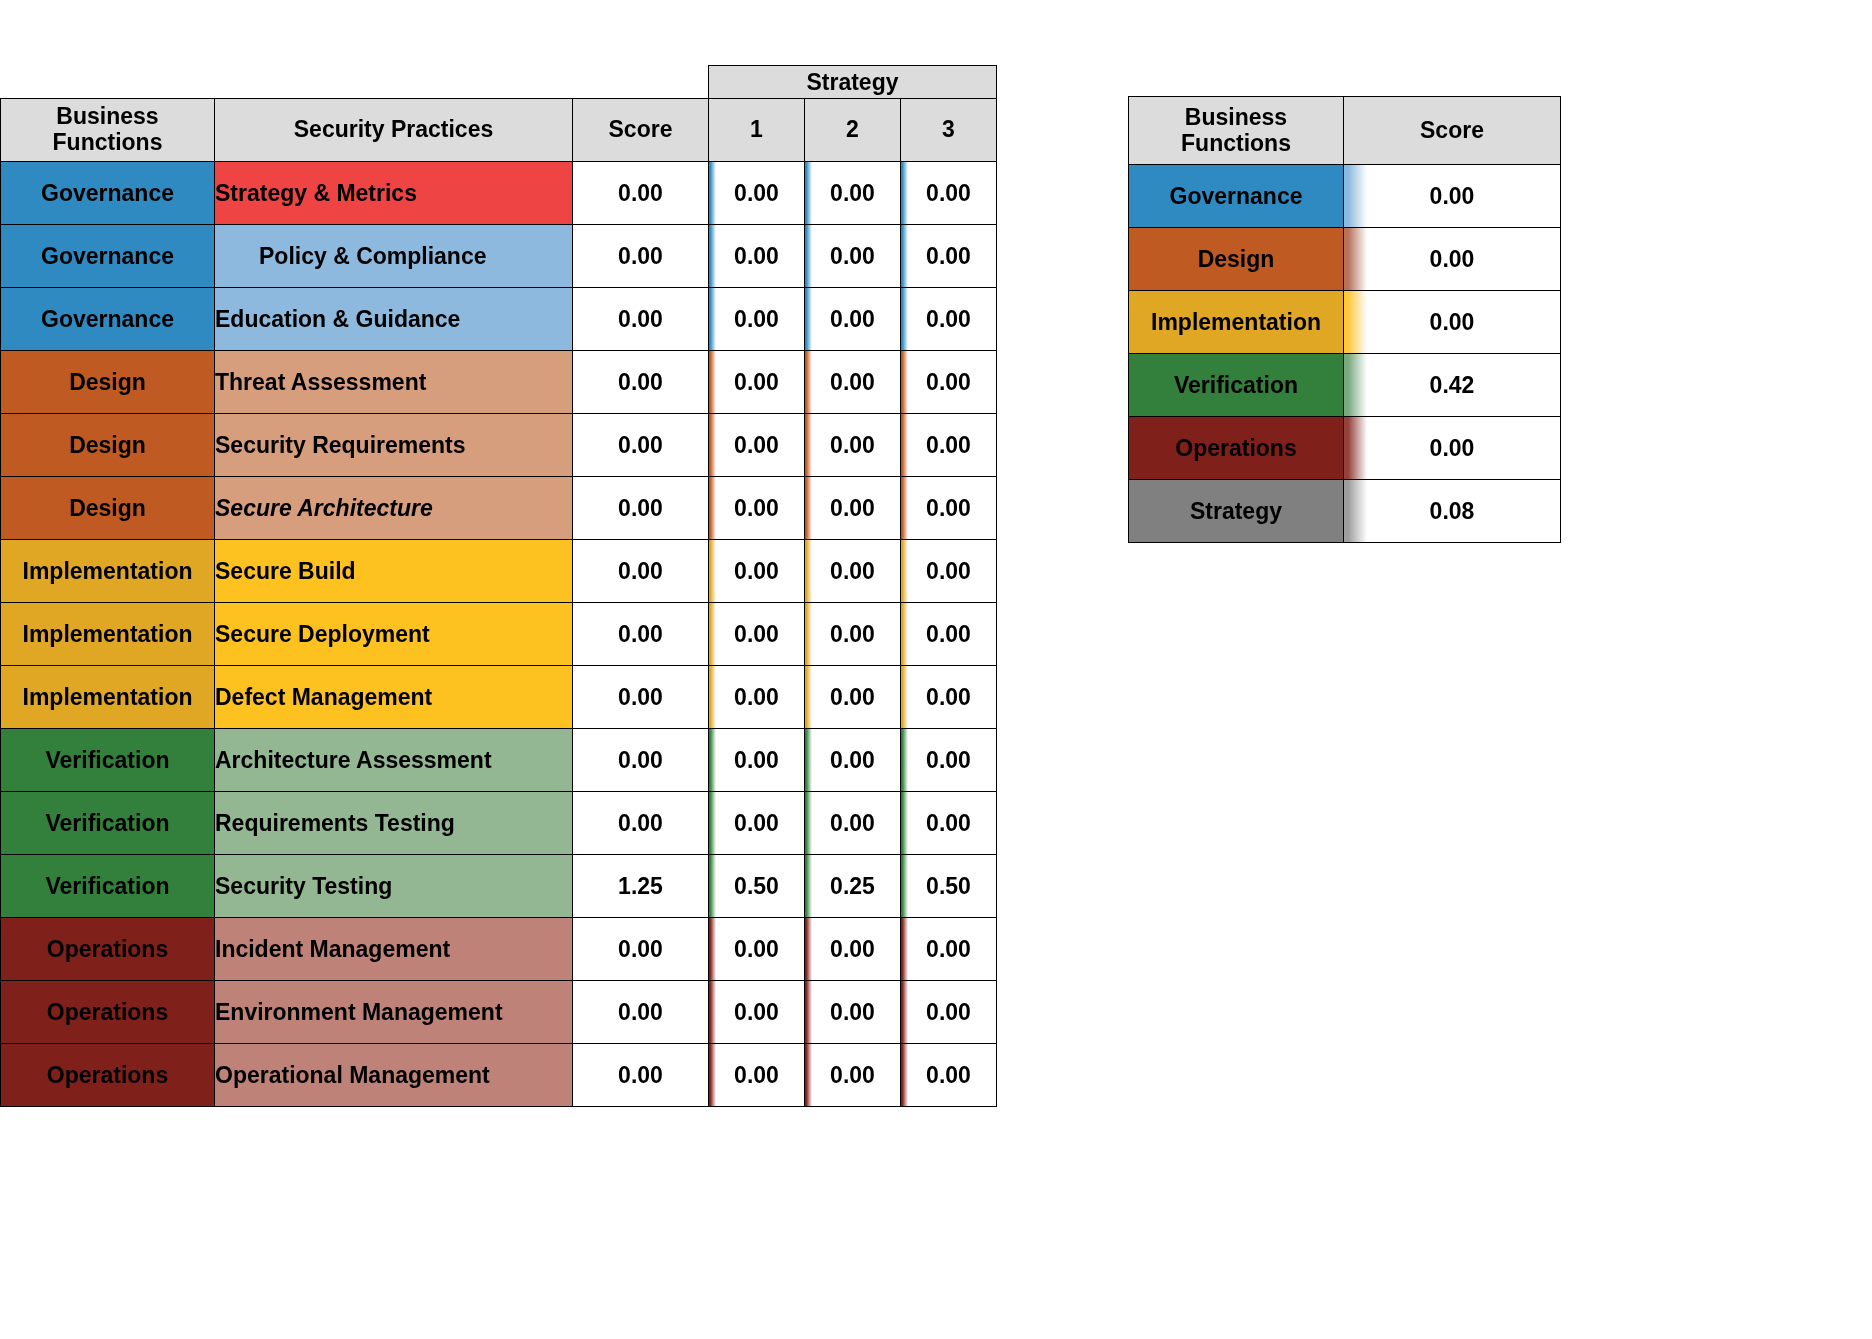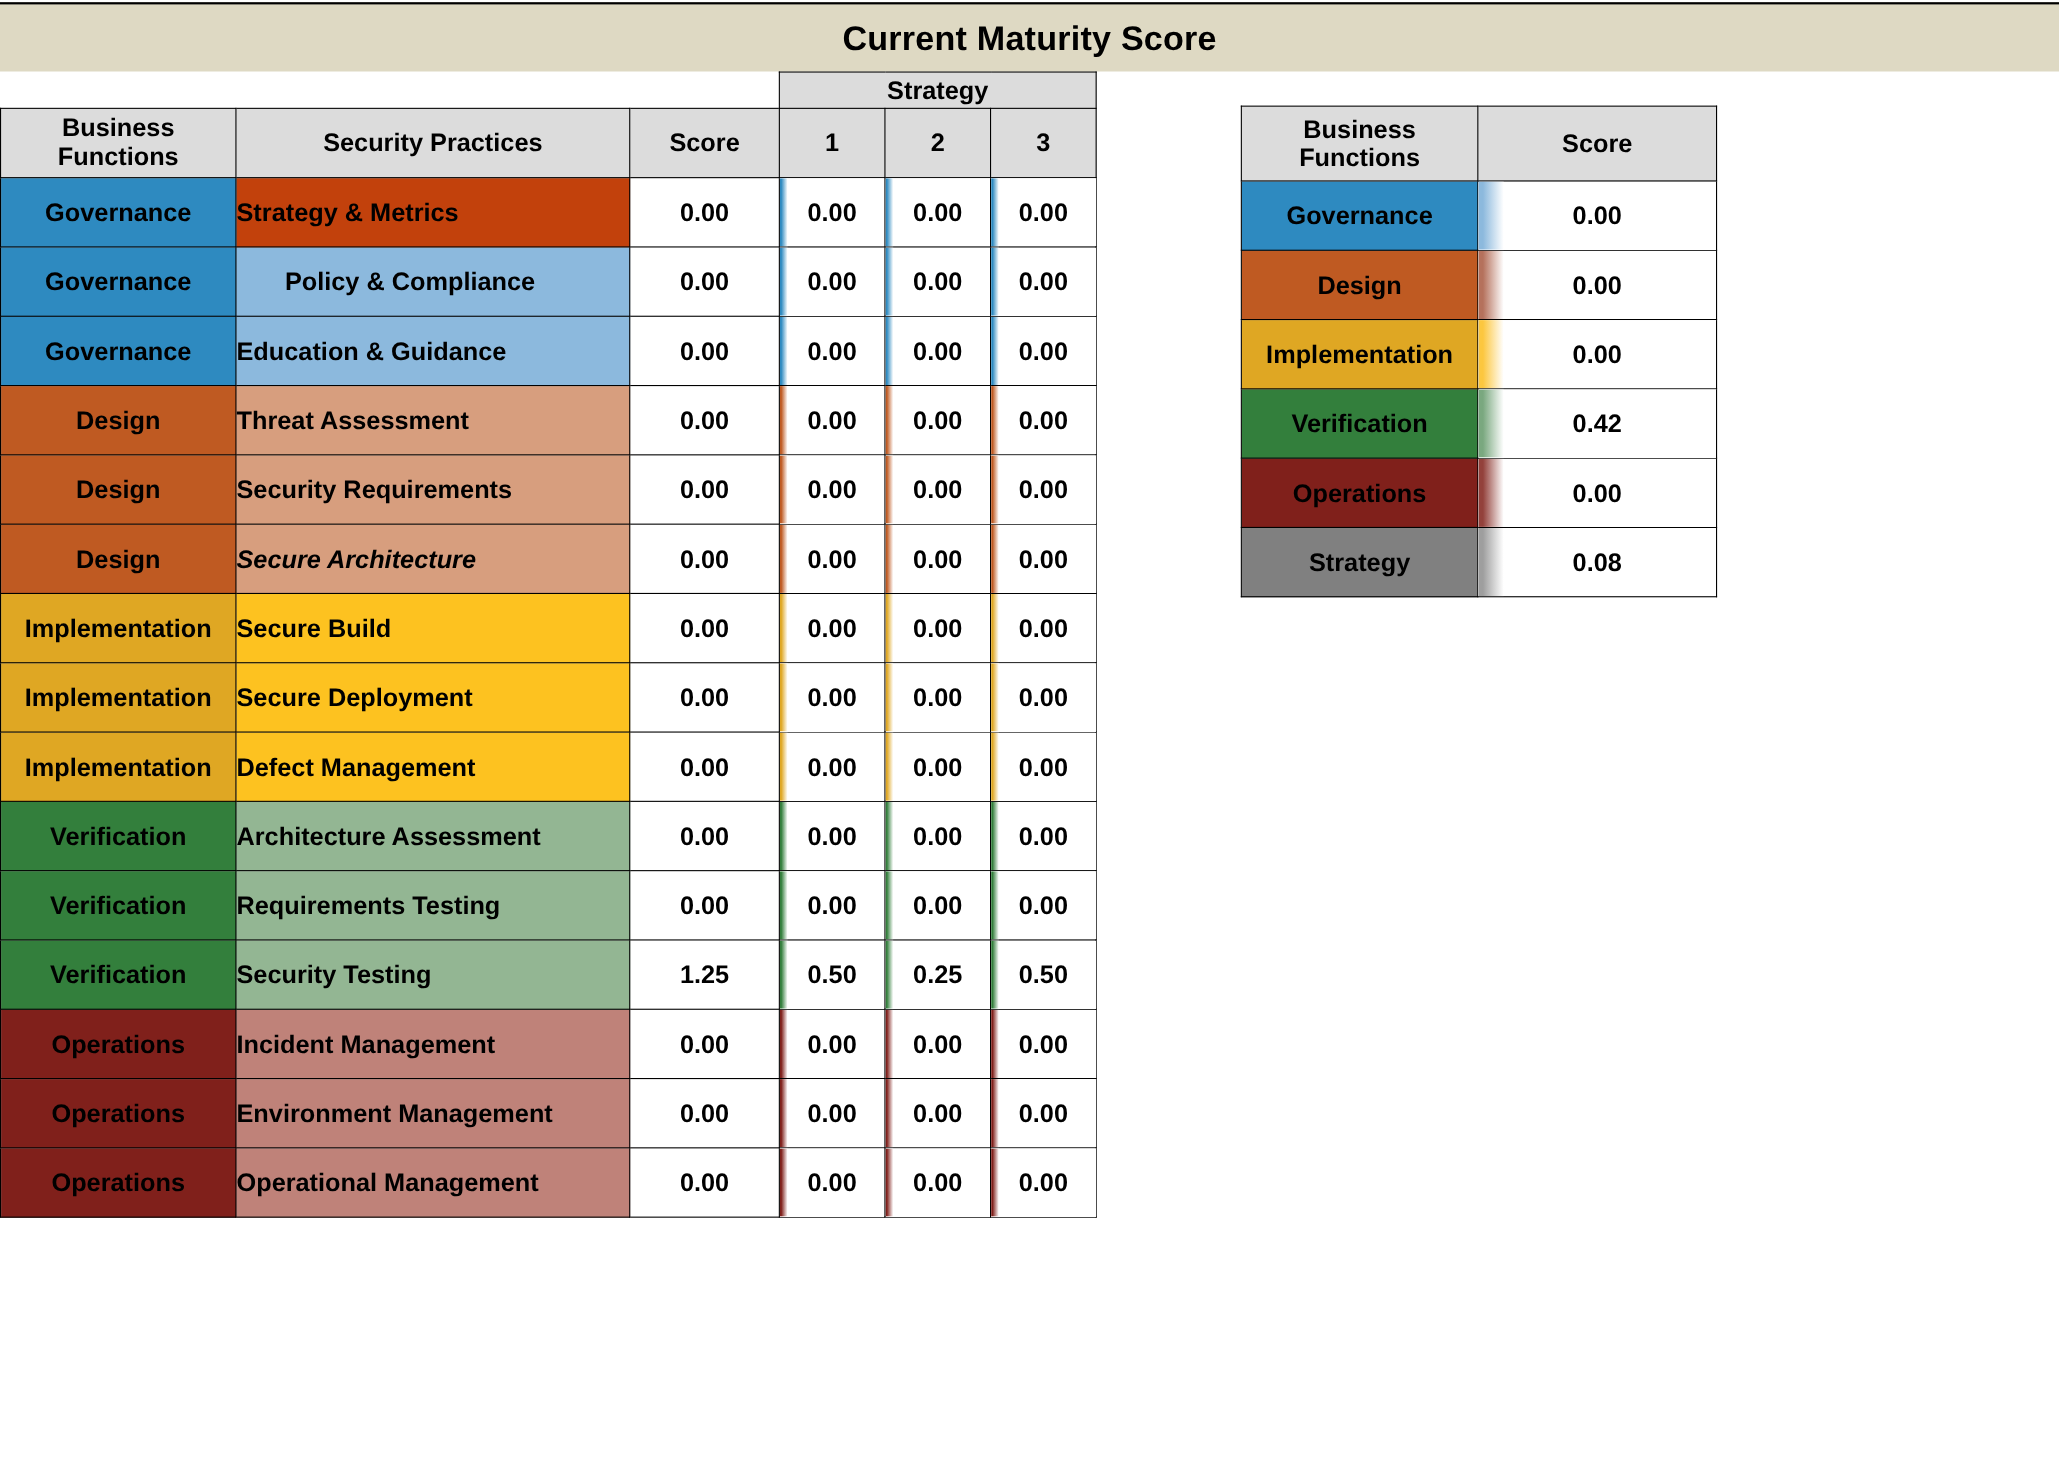--- a/index.html
+++ b/index.html
@@ -107,23 +107,20 @@
   .sum-score-cell {
     height: 63px; background: #ffffff;
     position: relative; overflow: hidden; text-align: center;
   }
 </style>
 </head>
 <body>
 
 <div class="page">
 
-  <div class="title-bar">
-    <span class="title-text">Current Maturity Score</span>
-  </div>
 
   <table class="main-table">
     <colgroup>
       <col class="col-fn">
         <col class="col-prac">
         <col class="col-score">
       <col class="col-m">
         <col class="col-m">
         <col class="col-m">
     </colgroup>
@@ -139,21 +136,21 @@
         <th class="hdr">Security Practices</th>
         <th class="hdr">Score</th>
         <th class="hdr">1</th>
         <th class="hdr">2</th>
         <th class="hdr">3</th>
       </tr>
     </thead>
     <tbody id="main-tbody">
         <tr>
           <td class="row-cell fn-cell" style="background: rgb(46, 138, 192);">Governance</td>
-          <td class="row-cell prac-cell" style="background: #c2410c;">Strategy &amp; Metrics</td>
+          <td class="row-cell prac-cell" style="background: #ef4444;">Strategy &amp; Metrics</td>
           <td class="row-cell score-cell">0.00</td>
           <td class="row-cell m-cell">
             <div class="databar" style="width:7.0px;background:linear-gradient(to right, #2e8ac0 0%, #2e8ac0 18%, #ffffff 100%);"></div>
             <div class="m-val">0.00</div>
           </td>
           <td class="row-cell m-cell">
             <div class="databar" style="width:7.0px;background:linear-gradient(to right, #2e8ac0 0%, #2e8ac0 18%, #ffffff 100%);"></div>
             <div class="m-val">0.00</div>
           </td>
           <td class="row-cell m-cell">

